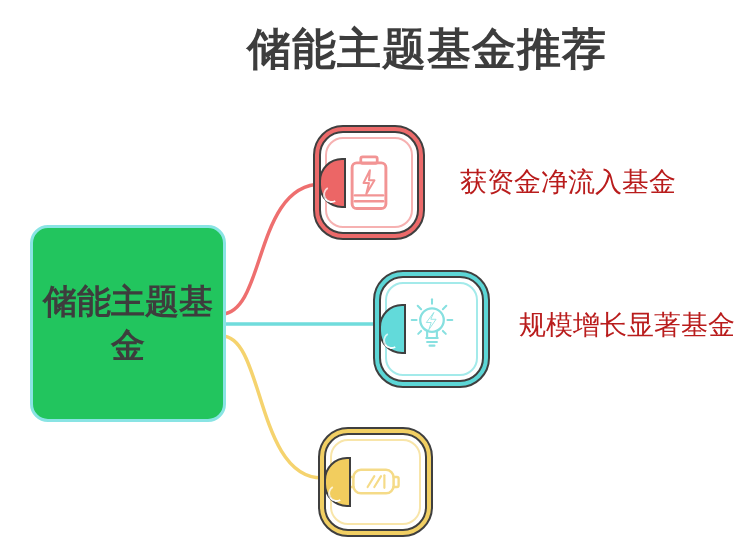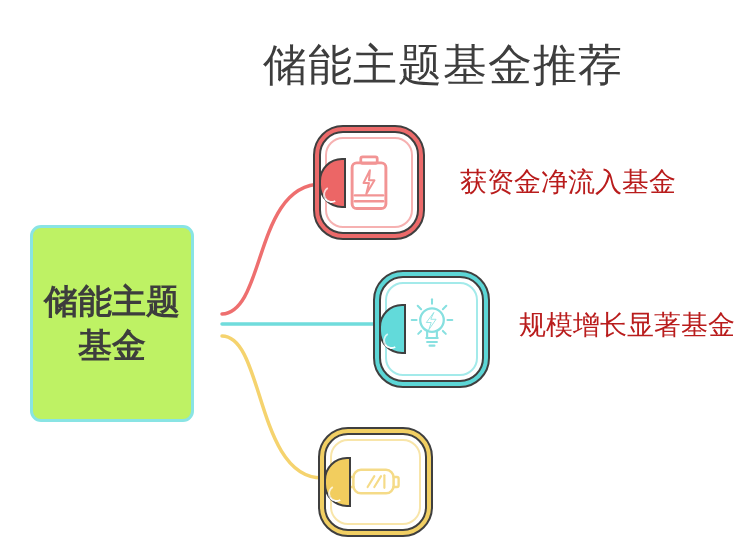--- a/index.html
+++ b/index.html
@@ -3,37 +3,37 @@
 <meta charset="utf-8">
 <style>
   html,body { margin:0; padding:0; background:#ffffff; }
   .canvas {
     position:relative; width:735px; height:558px; overflow:hidden;
     background:#ffffff; font-family:"Liberation Sans", sans-serif;
   }
 
   
   .title {
-    position:absolute; left:247px; top:20px; margin:16px;
-    font-size:44px; font-weight:400; color:#3d3d3d;
+    position:absolute; left:247px; top:20px; margin:0;
+    font-size:44px; font-weight:700; color:#3d3d3d;
     white-space:nowrap; letter-spacing:1px;
   }
 
   
   .connectors { position:absolute; left:0; top:0; z-index:0; }
   .connectors path { fill:none; stroke-linecap:round; }
   .link-red    { stroke:#ee6f6f; stroke-width:3.5; }
   .link-teal   { stroke:#70dcdc; stroke-width:3.5; }
   .link-yellow { stroke:#f5d36e; stroke-width:3.5; }
 
   
   .center-node {
-    position:absolute; left:30px; top:225px; width:164px; height:197px;
-    box-sizing:border-box; border:3px solid #89e4e4; border-radius:11px;
-    background:#bef264; z-index:1;
+    position:absolute; left:30px; top:225px; width:196px; height:197px;
+    box-sizing:border-box; border:3px solid #89e4e4; border-radius:18px;
+    background:#22c55e; z-index:1;
     display:flex; align-items:center; justify-content:center;
     padding:0 6px; text-align:center;
   }
   .center-node span {
     font-size:34px; font-weight:800; color:#3d3d3d; line-height:1.28;
     word-break:break-all;
   }
 
   
   .branch {

